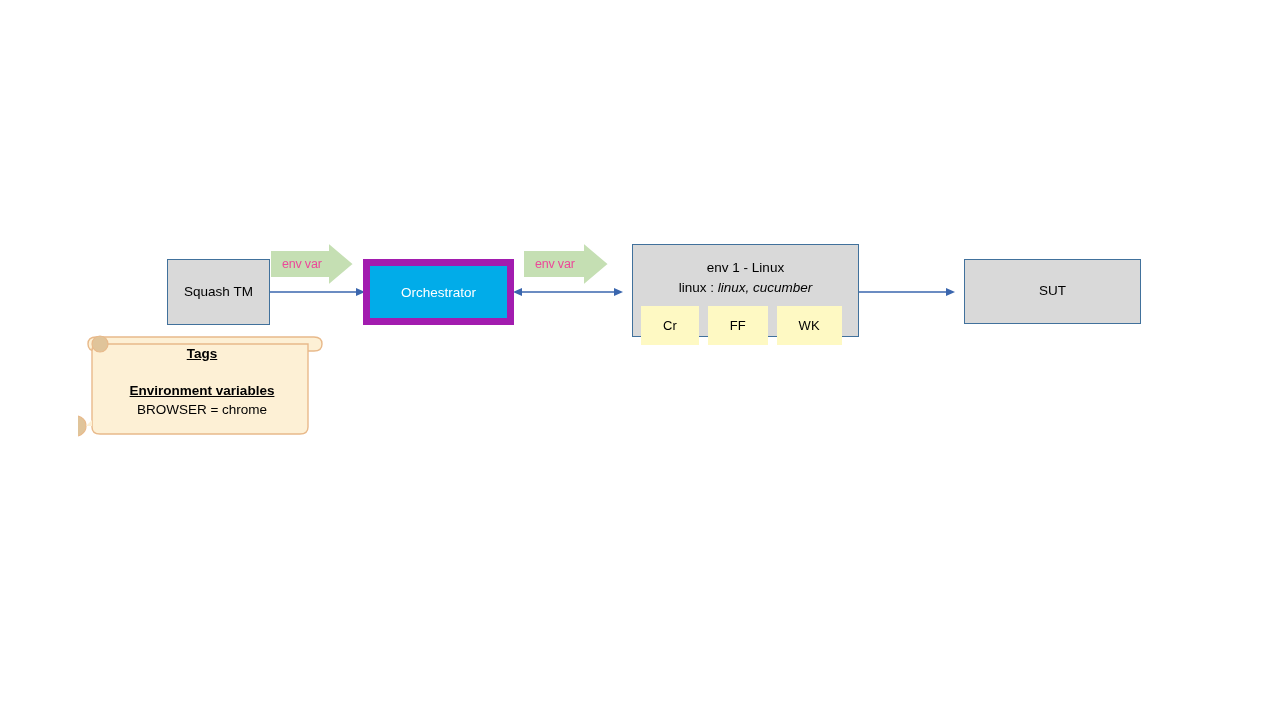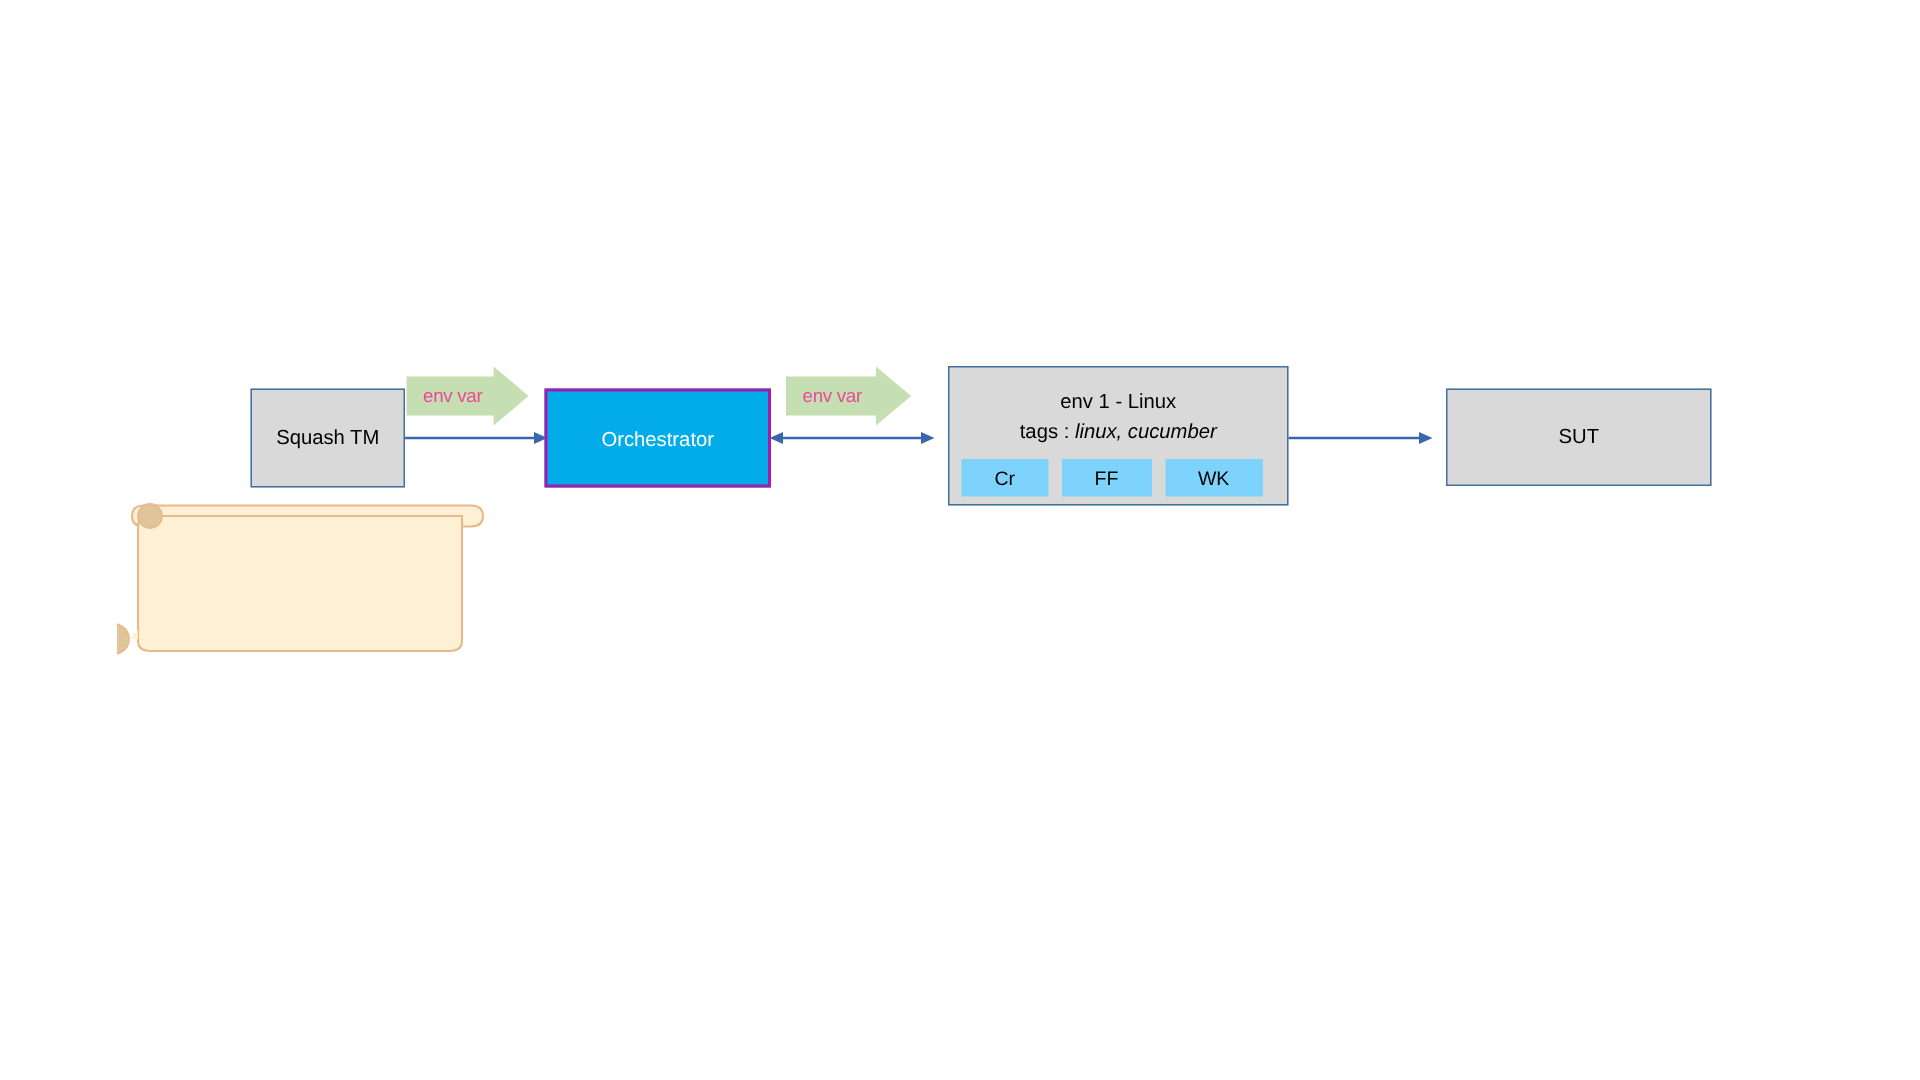--- a/index.html
+++ b/index.html
@@ -40,21 +40,21 @@
     border: 1px solid #41719c;
     font-size: 13.5px;
     color: #000;
     line-height: 1.35;
     margin-left: 12px;
   }
 
   
   .box-blue {
     background: #01ace9;
-    border: 2px solid #a21caf;
+    border: 7px solid #a21caf;
     color: #ffffff;
     font-size: 13.5px;
   }
 
   
   #node-squash-tm {
     left: 155px;  top: 259px;
     width: 103px; height: 66px;
   }
   #node-orchestrator {
@@ -83,24 +83,24 @@
     font-style: italic;
   }
   #node-env .chip-row {
     position: absolute;
     left: 8px;
     top: 61px;
     display: flex;
     gap: 9px;
   }
   .chip {
-    background: #7dd3fc;
+    background: #fef9c3;
     color: #000;
     font-size: 13px;
-    height: 25px;
+    height: 39px;
     min-width: 41px;
     display: flex;
     align-items: center;
     justify-content: center;
     padding: 0 22px;
     box-sizing: border-box;
   }
 
   
   .connector {
@@ -208,21 +208,21 @@
     <span>Squash TM</span>
   </div>
 
   <div class="node box-blue" id="node-orchestrator">
     <span>Orchestrator</span>
   </div>
 
   <div class="node box-grey" id="node-env">
     <div class="env-head">
       <div>env 1 - Linux</div>
-      <div class="env-tags"><span>tags : </span><em>linux, cucumber</em></div>
+      <div class="env-tags"><span>linux : </span><em>linux, cucumber</em></div>
     </div>
     <div class="chip-row">
       <span class="chip">Cr</span>
       <span class="chip">FF</span>
       <span class="chip">WK</span>
     </div>
   </div>
 
   <div class="node box-grey" id="node-sut">
     <span>SUT</span>
@@ -233,15 +233,21 @@
 
       <path d="M18,11 L236,11 Q244,11 244,18 Q244,25 236,25 L18,25 Q10,25 10,18 Q10,11 18,11 Z" fill="#fdf0d5" stroke="#e8b98a" stroke-width="1.4"></path>
 
       <path d="M22,18 L230,18 L230,101 Q230,108 222,108 L22,108 Q14,108 14,101 L14,25 Q14,18 22,18 Z" fill="#fdf0d5" stroke="#e8b98a" stroke-width="1.4"></path>
 
       <circle cx="22" cy="18" r="8" fill="#e0c49a" stroke="#e8b98a" stroke-width="1.2"></circle>
 
       <path d="M22,108 a10,10 0 1,1 0,-0.01 Z" fill="#e0c49a" stroke="#e8b98a" stroke-width="1.2" transform="translate(-14,-8)"></path>
       <path d="M8,100 L14,100 L14,94" fill="#fdf0d5" stroke="none"></path>
     </svg>
+    <div class="note-text">
+      <span class="nt-title">Tags</span>
+      <span class="nt-gap"></span>
+      <span class="nt-title">Environment variables</span>
+      <span class="nt-value">BROWSER = chrome</span>
+    </div>
   </div>
 
 </div>
 
 </body></html>

